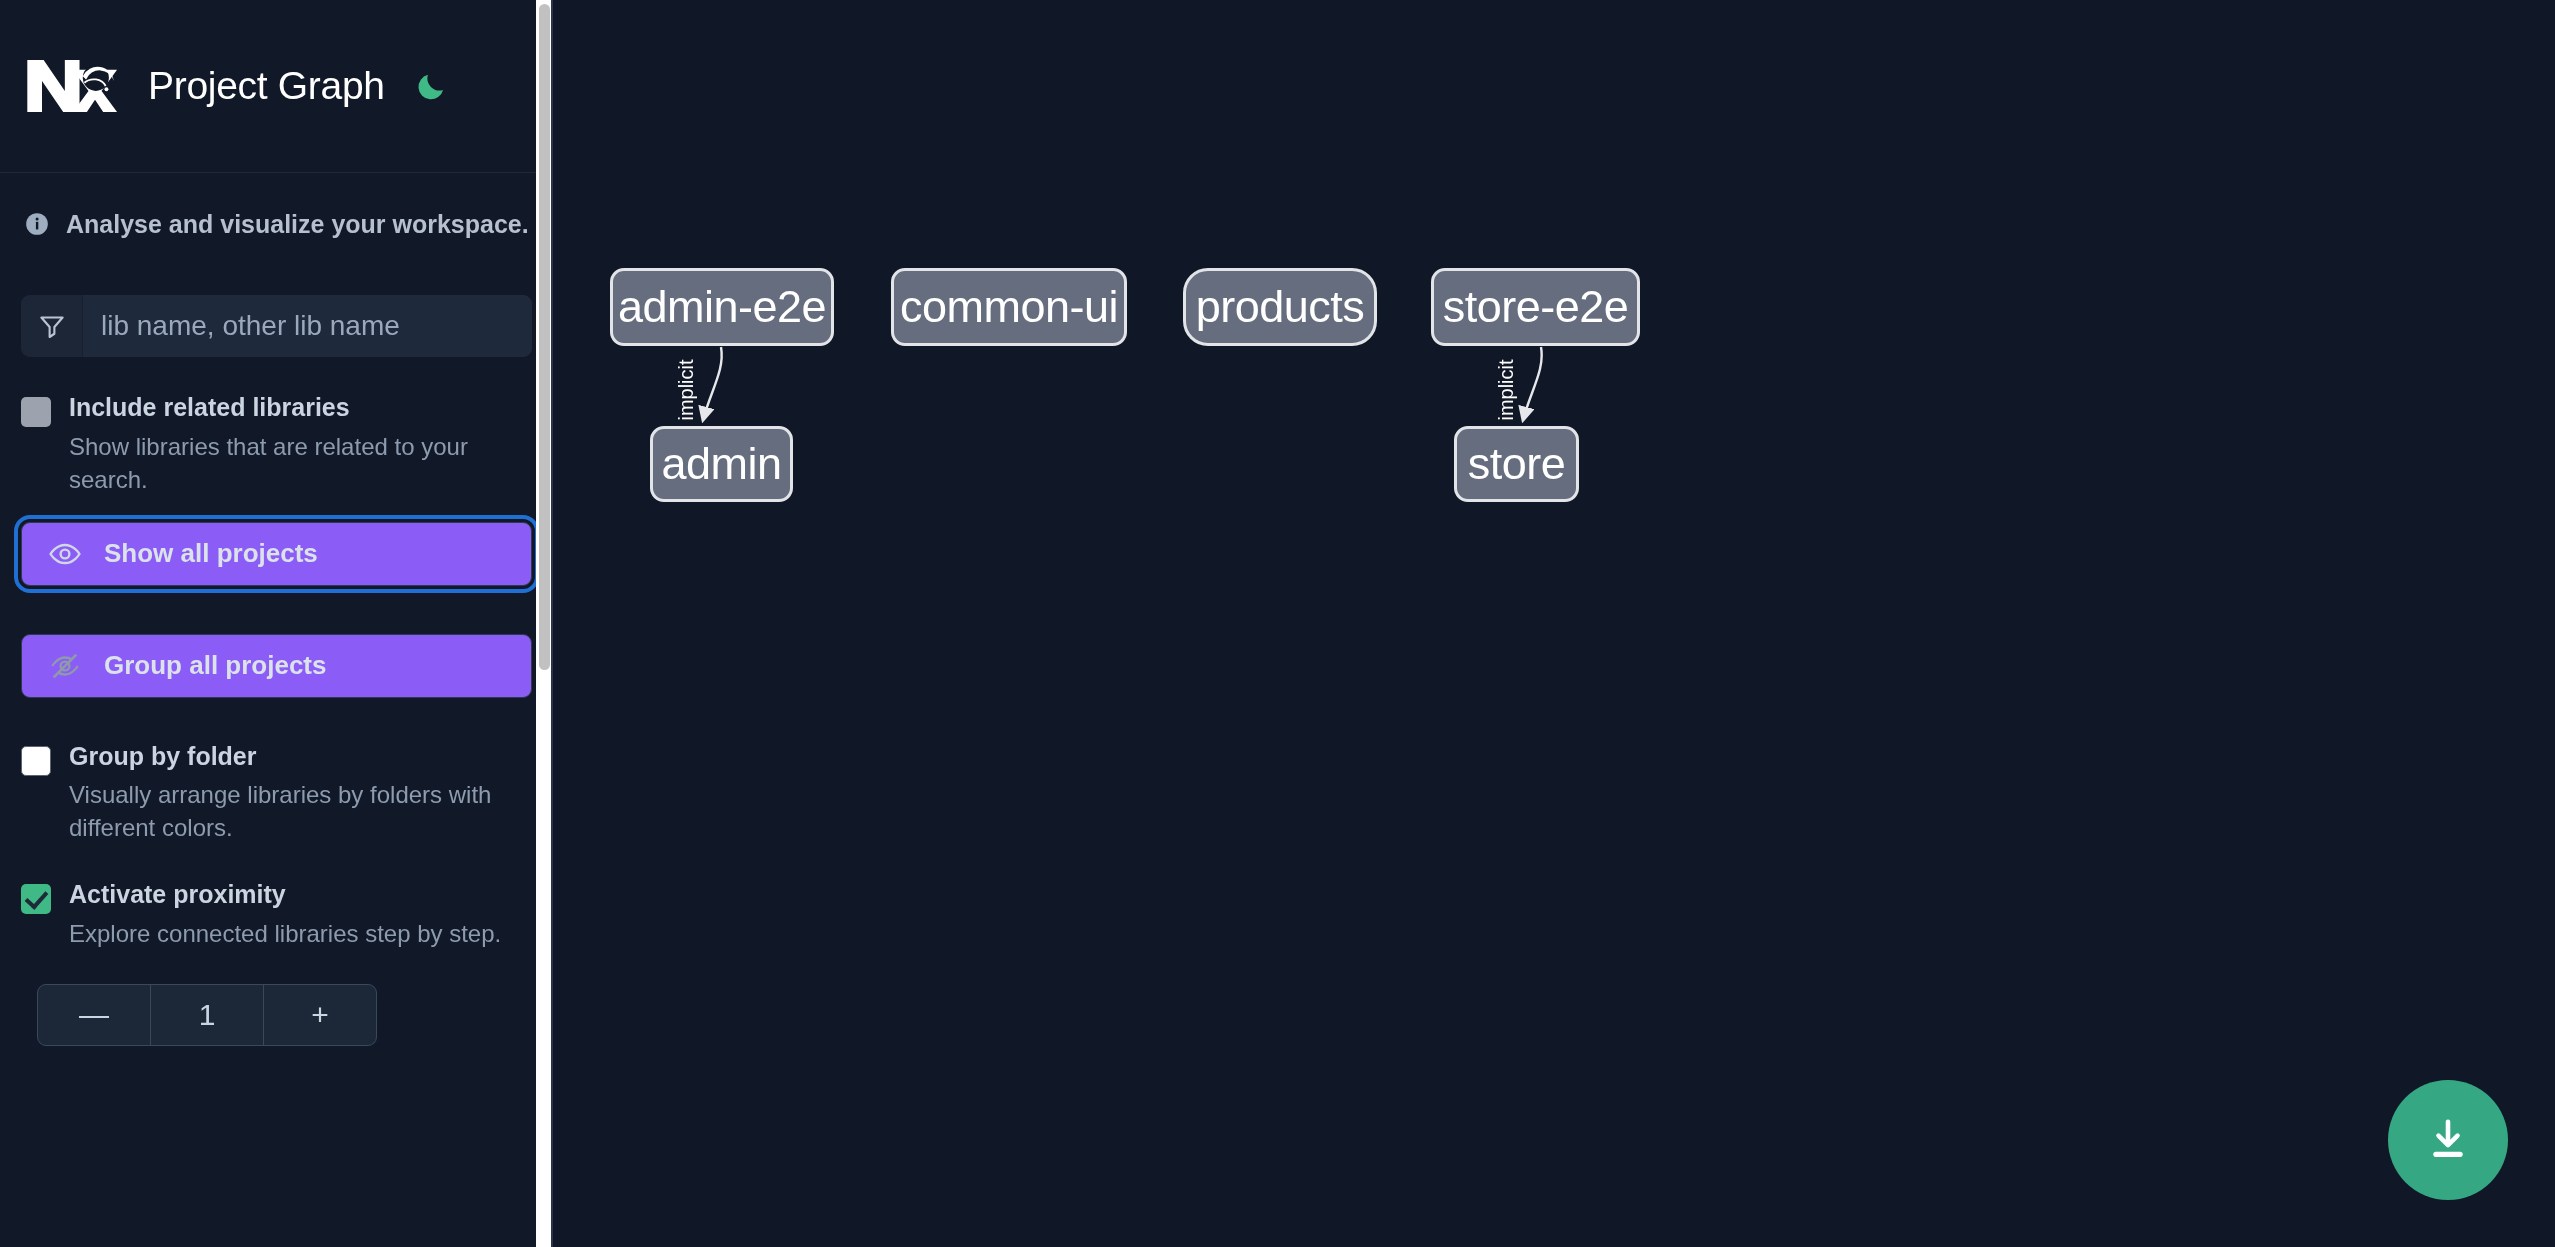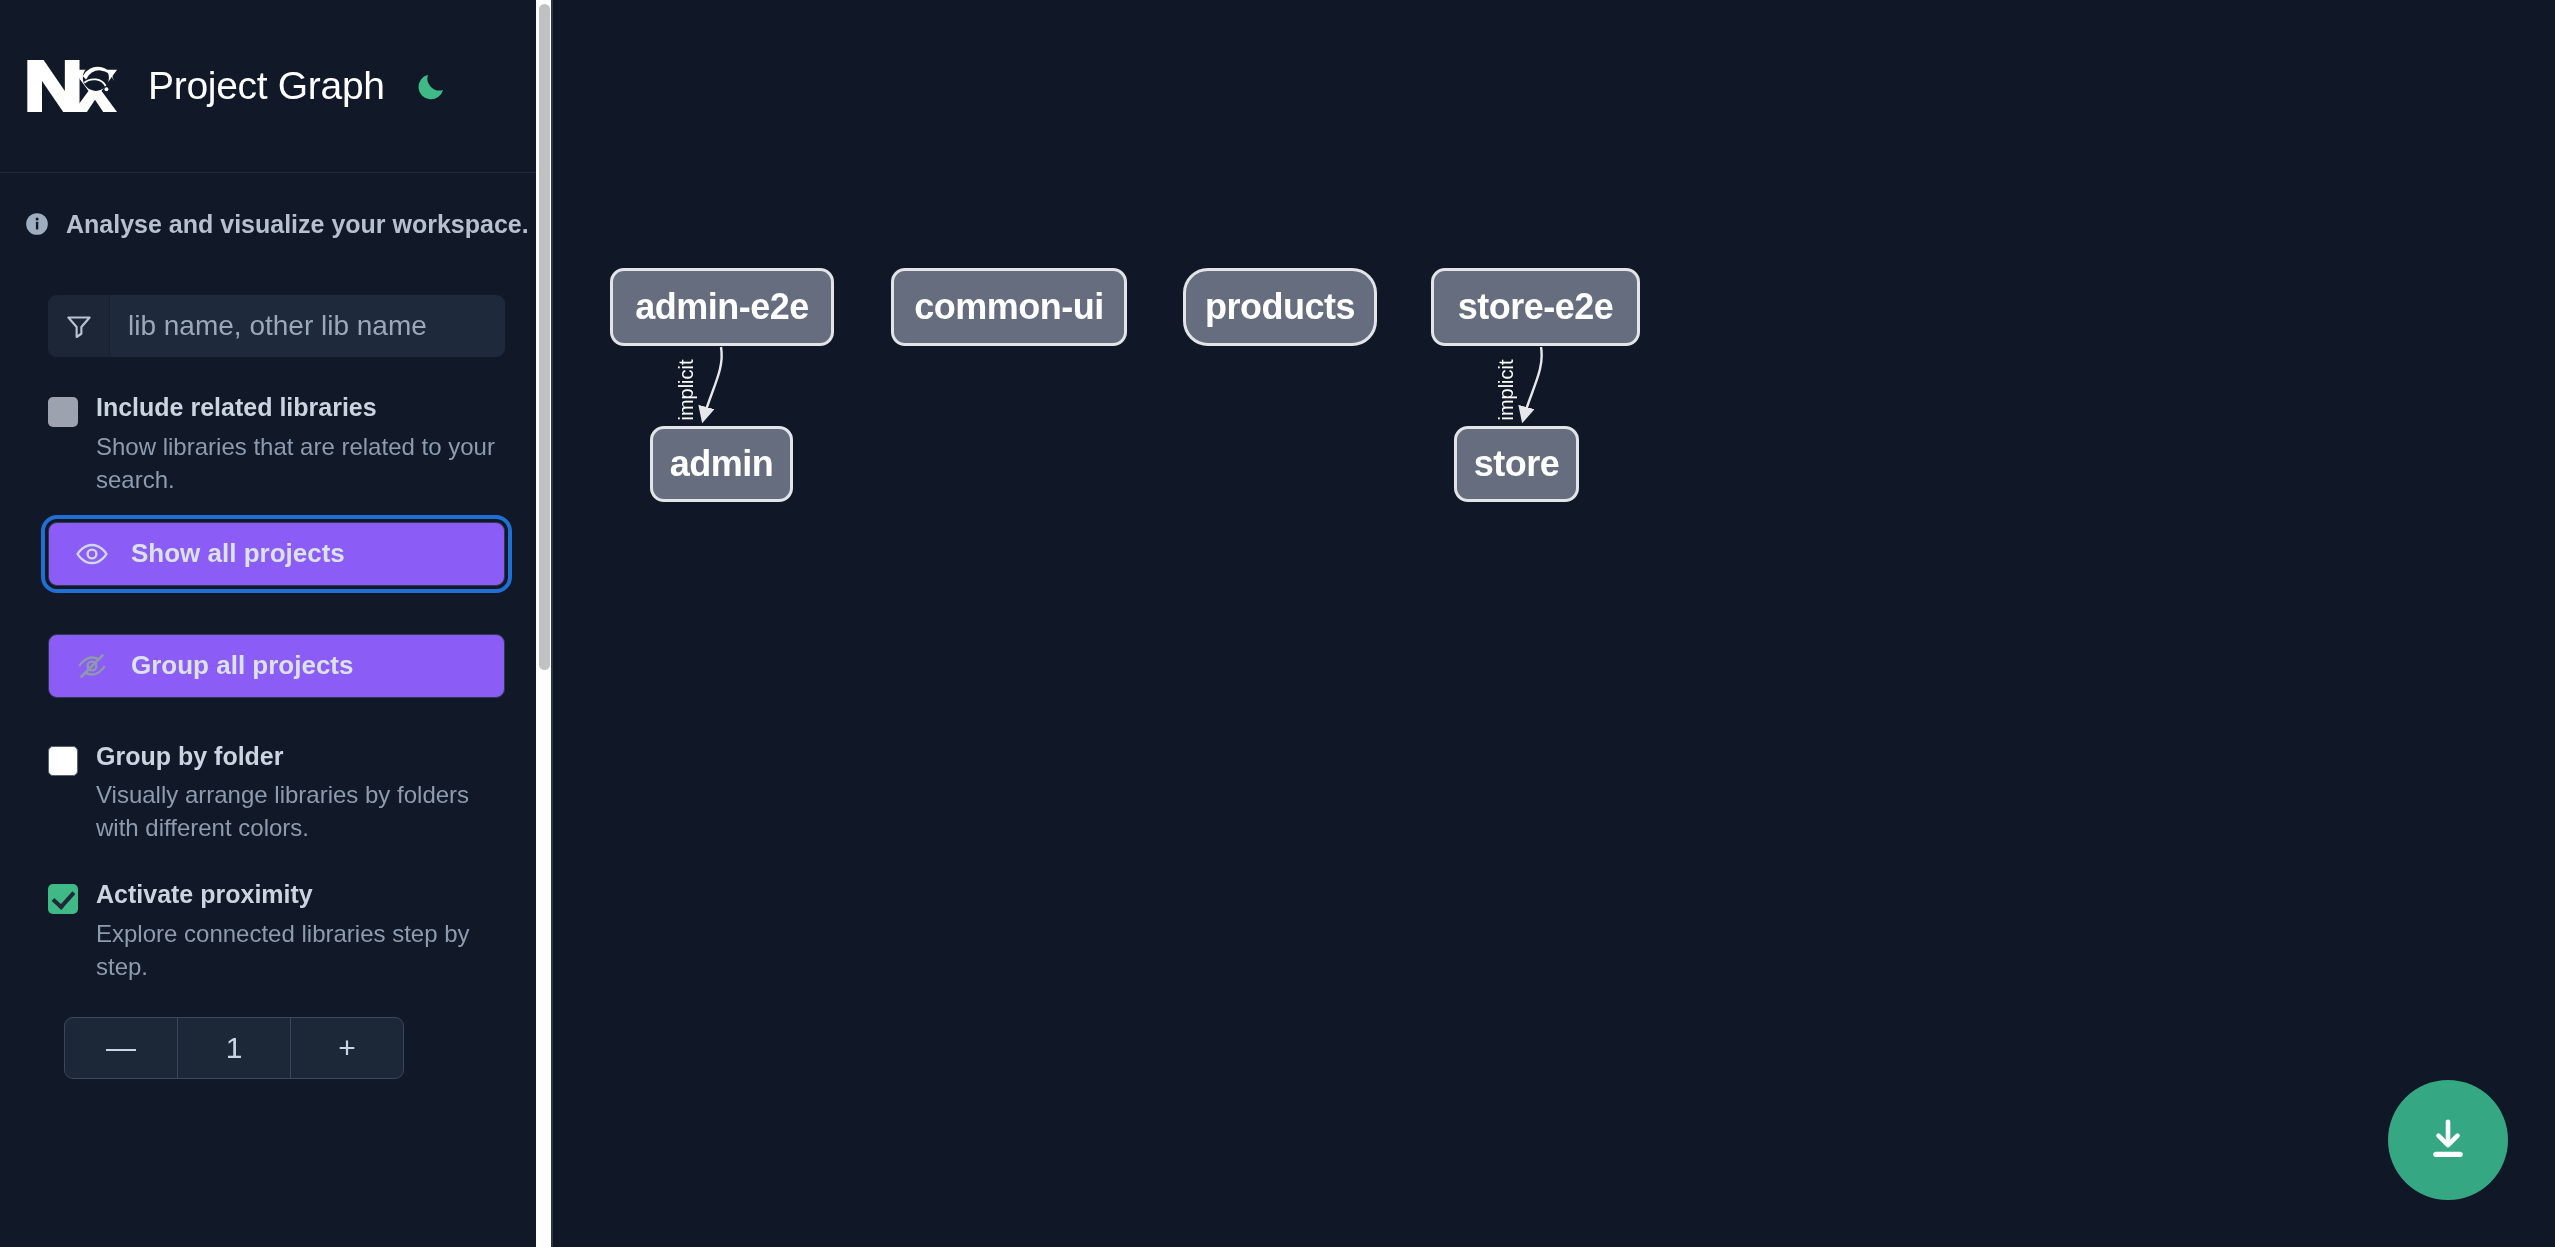--- a/index.html
+++ b/index.html
@@ -40,21 +40,21 @@
     cursor: pointer;
   }
 
   .sb-tagline {
     display: flex; align-items: center; gap: 16px;
     padding: 0 24px; height: 102px; font-weight: bold;
   }
   .info-icon { flex: 0 0 26px; width:26px; height:26px; }
   .tagline-text { font-size: 25px; color: #b6c0cf; }
 
-  .sb-body { padding: 0 48px; }
+  .sb-body { padding: 0 21px; }
 
   
   .search-row {
     display: flex; align-items: stretch;
     height: 62px; border-radius: 9px; overflow: hidden;
     background: #1e293b; margin-top: 20px;
   }
   .search-icon-box {
     width: 62px; display: flex; align-items: center; justify-content: center;
     background: #1c2637; border-right: 1px solid #16202f;
@@ -135,21 +135,21 @@
   }
   .node {
     position: absolute;
     background: #656d7e;
     border: 3px solid #e2e4e8;
     border-radius: 14px;
     display: flex; align-items: center; justify-content: center;
     color: #ffffff;
     cursor: pointer;
   }
-  .node-label { font-size: 36px; letter-spacing: -0.5px; white-space: nowrap; font-weight: bold; }
+  .node-label { font-size: 45px; letter-spacing: -0.5px; white-space: nowrap; }
 
   .fab {
     position: absolute; right: 47px; bottom: 47px;
     width: 120px; height: 120px; border-radius: 50%;
     background: #35a883; display:flex; align-items:center; justify-content:center;
     cursor: pointer;
   }
   svg { display: block; }
 </style>
 </head>

